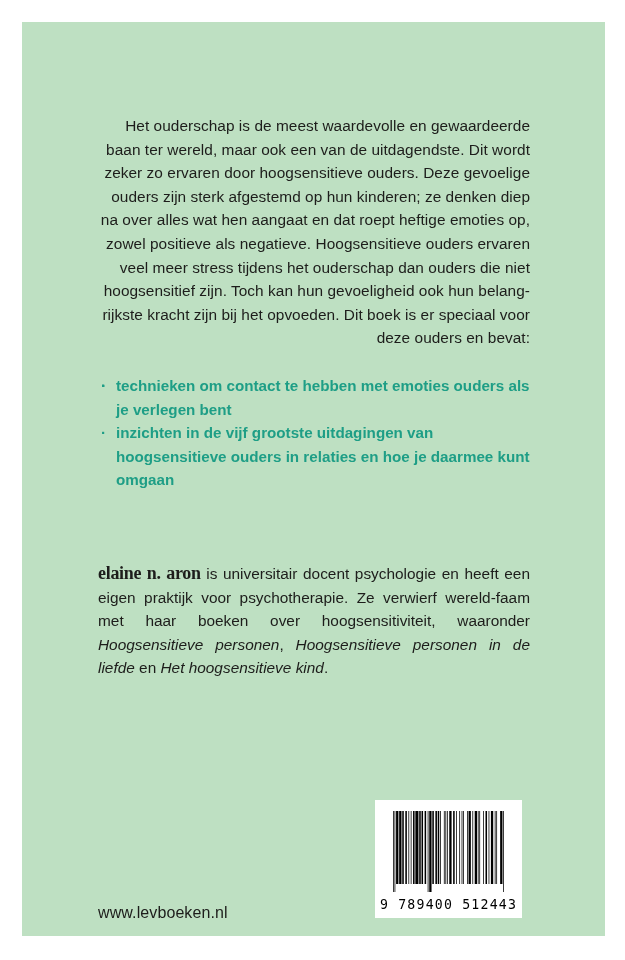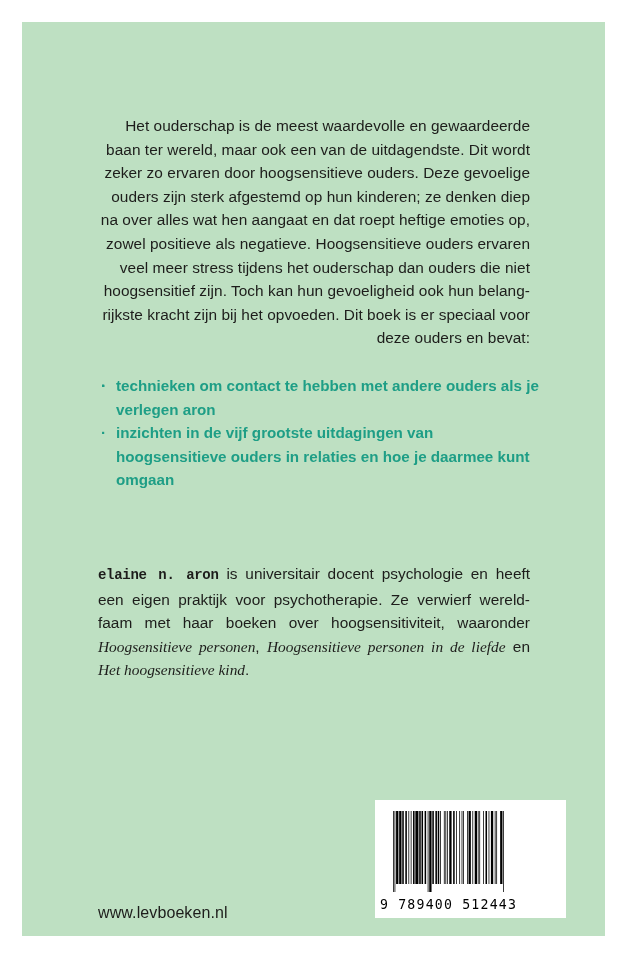--- a/index.html
+++ b/index.html
@@ -72,46 +72,45 @@
     left: 76px;
     top: 540px;
     width: 432px;
     font-size: 15.4px;
     line-height: 23.6px;
     color: #1d1d1b;
     text-align: justify;
   }
   .bio p { margin: 0; }
   .author-name {
-    font-family: Liberation Mono, monospace;
+    font-family: Liberation Serif, serif;
     font-weight: 700;
-    font-size: 14px;
+    font-size: 18px;
     letter-spacing: -0.3px;
   }
-  .title-italic { font-style: italic; font-family: Liberation Serif, serif; }
+  .title-italic { font-style: italic; }
 
   
   .website {
     position: absolute;
     left: 76px;
     top: 882px;
     font-size: 16px;
     color: #1d1d1b;
     letter-spacing: 0.1px;
   }
 
   
   #barcode-box {
     position: absolute;
     left: 353px;
     top: 778px;
     width: 147px;
     height: 118px;
     background: #ffffff;
-    padding-left: 44px;
   }
   #barcode-inner {
     position: absolute;
     left: 0; top: 0;
     width: 147px;
     height: 118px;
   }
   #barcode-inner svg { display: block; }
   .bc-digits {
     position: absolute;
@@ -136,21 +135,21 @@
 
   <ul class="features">
     <li>
       <span class="dot">·</span>
     </li>
     <li>
       <span class="dot">·</span>
     </li>
     <li>
       <span class="dot">·</span>
-      <span>technieken om contact te hebben met andere ouders als je verlegen aron</span>
+      <span>technieken om contact te hebben met emoties ouders als je verlegen bent</span>
     </li>
     <li>
       <span class="dot">·</span>
       <span>inzichten in de vijf grootste uitdagingen van hoogsensitieve ouders in relaties en hoe je daarmee kunt omgaan</span>
     </li>
   </ul>
 
   <div class="bio">
     <p><span class="author-name">elaine n. aron</span><span> is universitair docent psychologie en heeft een eigen praktijk voor psychotherapie. Ze verwierf wereld-faam met haar boeken over hoogsensitiviteit, waaronder </span><span class="title-italic">Hoogsensitieve personen</span><span>, </span><span class="title-italic">Hoogsensitieve personen in de liefde</span><span> en </span><span class="title-italic">Het hoogsensitieve kind</span><span>.</span></p>
   </div>

